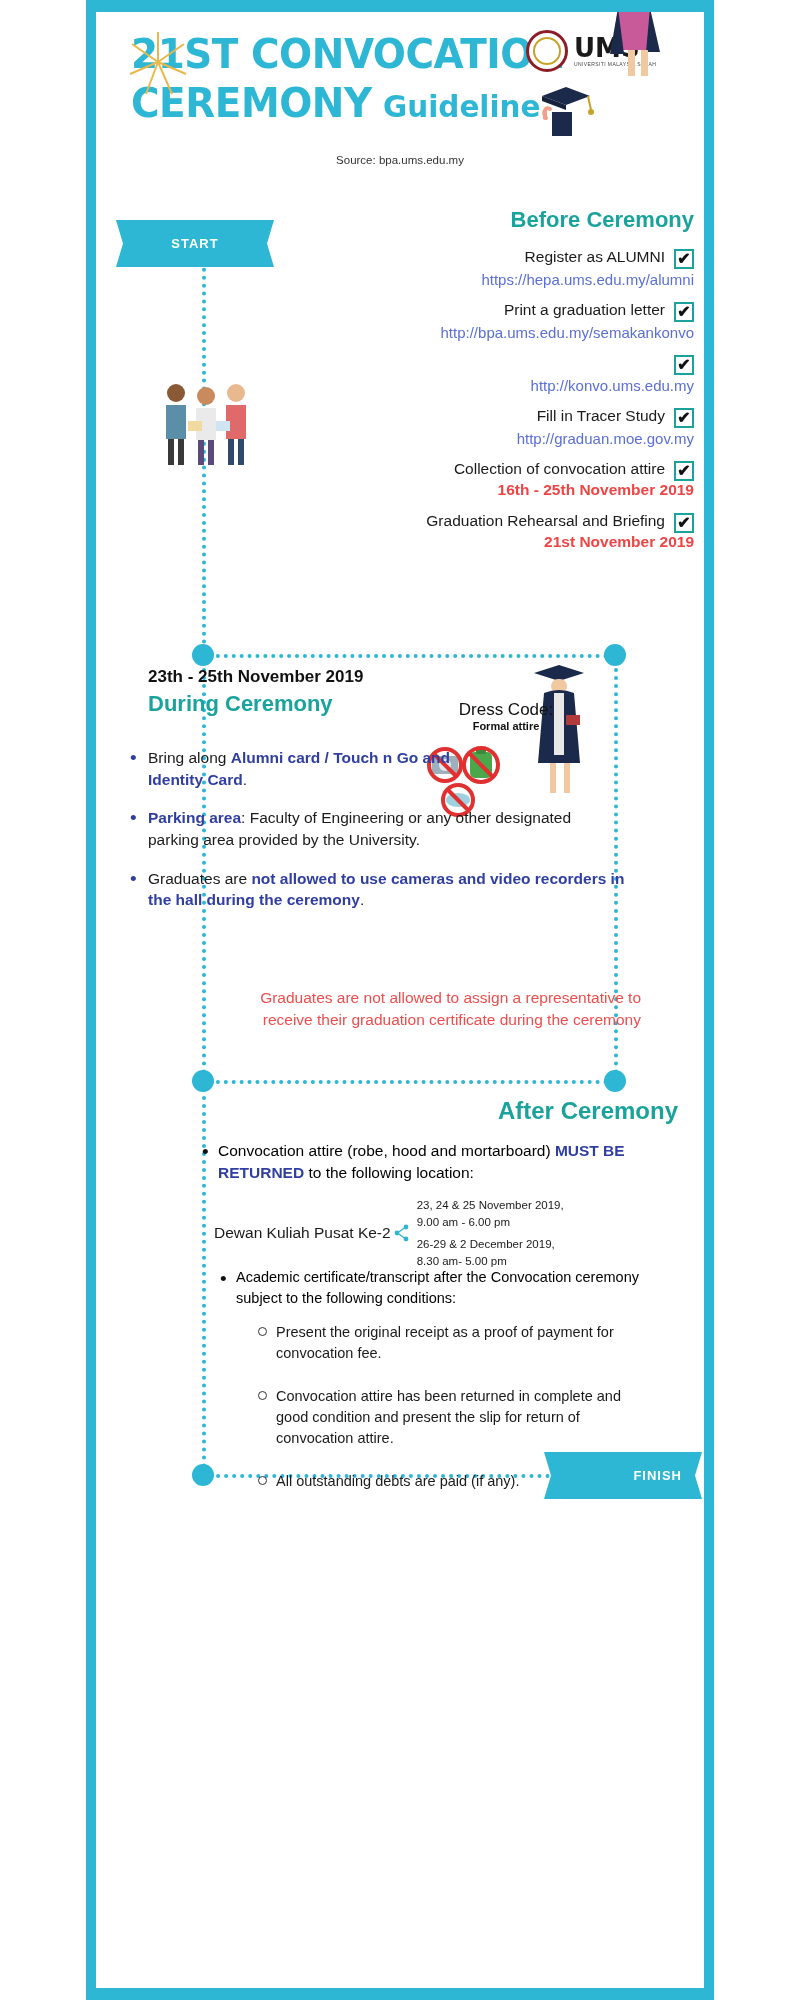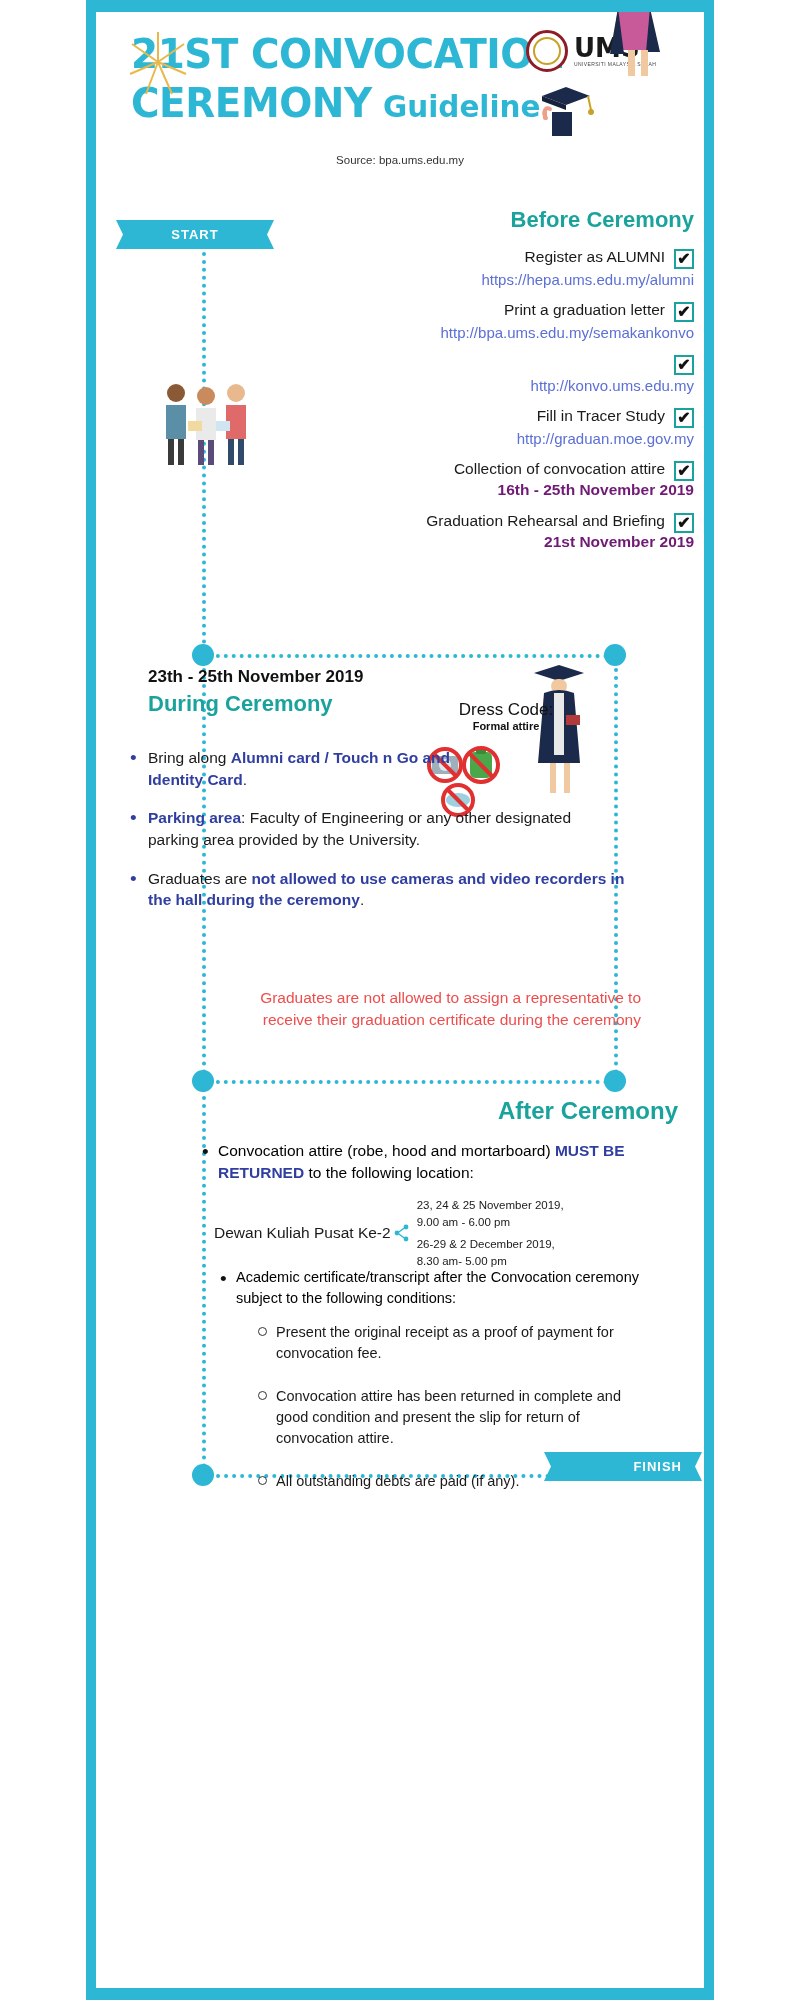--- a/index.html
+++ b/index.html
@@ -86,21 +86,21 @@
     border-top: 4px dotted #2db7d4;
   }
   .ribbon {
     position: absolute;
     background: #2db7d4;
     color: #ffffff;
     font-weight: bold;
     font-size: 13px;
     letter-spacing: 1px;
     text-align: center;
-    padding: 7px 0;
+    padding: 16px 0;
     width: 118px;
   }
   .ribbon .tail-l, .ribbon .tail-r {
     position: absolute; top: 0; width: 20px; height: 100%;
     background: #2db7d4;
   }
   .ribbon .tail-l { left: -20px; clip-path: polygon(0 0,100% 0,100% 100%,0 100%,35% 50%); }
   .ribbon .tail-r { right: -20px; clip-path: polygon(0 0,100% 0,65% 50%,100% 100%,0 100%); }
 
   
@@ -119,21 +119,21 @@
     color: #111;
     font-size: 16px;
     line-height: 16px;
     text-align: center;
     flex: 0 0 auto;
     margin-top: 2px;
     font-weight: bold;
   }
   .bc-text { font-size: 15.5px; color: #1a1a1a; line-height: 1.35; padding-left: 26px; }
   .bc-link { display: block; color: #5b6fd6; font-size: 15px; margin-top: 2px; }
-  .bc-date { display: block; font-weight: bold; font-size: 15.5px; color: #701a75; }
+  .bc-date { display: block; font-weight: bold; font-size: 15.5px; color: #ef4444; }
 
   .students-icon { position: absolute; left: 62px; top: 365px; width: 96px; height: 90px; }
 
   
   .during-head { position: absolute; left: 52px; top: 655px; width: 330px; }
   .during-date { font-weight: bold; font-size: 17px; color: #111; }
   .during-title { color: #1aa39c; font-weight: bold; font-size: 22px; margin-top: 4px; }
 
   .dress { position: absolute; right: 98px; top: 688px; width: 200px; text-align: center; }
   .dress-l1 { font-size: 17px; color: #111; }

